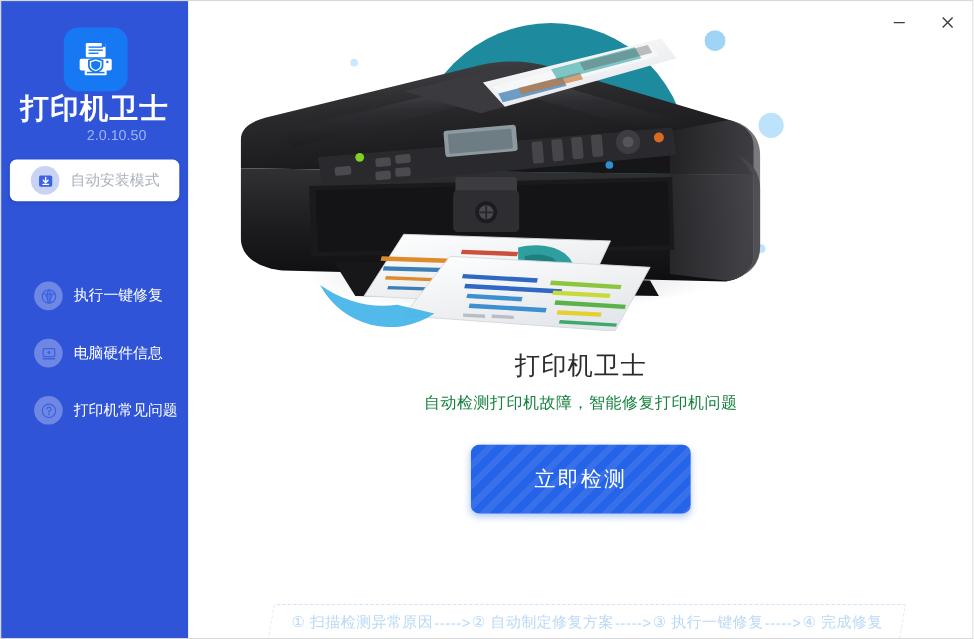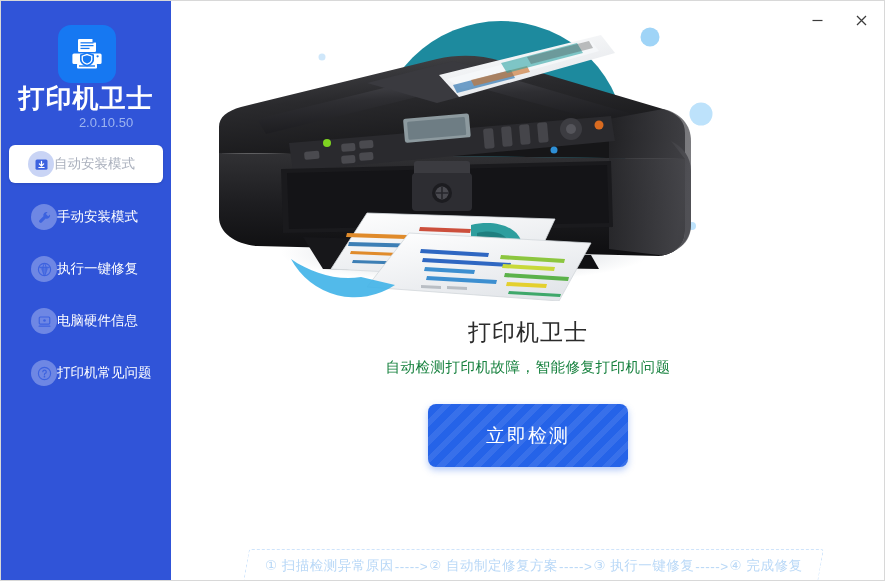--- a/index.html
+++ b/index.html
@@ -77,20 +77,21 @@
     margin-left: 22px;
     flex: 0 0 26px;
     display: flex; align-items: center; justify-content: center;
   }
   .nav-item.active .nav-icon {
     background: #c9d4f5;
     margin-left: 19px;
   }
   .nav-icon svg { display: block; }
   .nav-label {
+    margin-left: 10px;
     color: #ffffff;
     font-size: 13.5px;
     white-space: nowrap;
   }
   .nav-item.active .nav-label {
     color: #aab0bd;
   }
 
   
   #titlebar {
@@ -223,28 +224,20 @@
       <span class="nav-icon">
         <svg width="15" height="15" viewBox="0 0 16 16">
           <rect x="1.6" y="2.6" width="12.8" height="11" rx="1.6" fill="#3c62df"></rect>
           <path d="M8 4.6 v4.6 M5.7 7.3 L8 9.7 L10.3 7.3" stroke="#ffffff" stroke-width="1.35" fill="none" stroke-linecap="round" stroke-linejoin="round"></path>
           <rect x="4.6" y="10.6" width="6.8" height="1.25" rx="0.6" fill="#ffffff"></rect>
         </svg>
       </span>
       <span class="nav-label">自动安装模式</span>
     </div>
 
-    <div class="nav-item" style="top:197px;">
-      <span class="nav-icon">
-        <svg width="15" height="15" viewBox="0 0 16 16">
-          <path d="M11.3 2.2 a3.55 3.55 0 0 0 -4.4 4.55 L2.6 11.05 a1.35 1.35 0 0 0 0 1.9 l0.5 0.5 a1.35 1.35 0 0 0 1.9 0 l4.3 -4.3 a3.55 3.55 0 0 0 4.55 -4.4 L11.9 6.6 L9.5 4.2 Z" fill="#3c62df"></path>
-        </svg>
-      </span>
-      <span class="nav-label">手动安装模式</span>
-    </div>
 
     <div class="nav-item" style="top:249px;">
       <span class="nav-icon">
         <svg width="15" height="15" viewBox="0 0 16 16">
           <circle cx="8" cy="8" r="6.5" fill="none" stroke="#3c62df" stroke-width="1.2"></circle>
           <path d="M2.4 5.6 L13.6 5.6" stroke="#3c62df" stroke-width="1.1"></path>
           <path d="M8 14.4 L3.2 5.6 L12.8 5.6 Z" fill="#3c62df" opacity="0.55"></path>
           <path d="M8 1.5 C5.6 4 5.6 12 8 14.5 C10.4 12 10.4 4 8 1.5 Z" fill="none" stroke="#3c62df" stroke-width="1.05"></path>
         </svg>
       </span>

